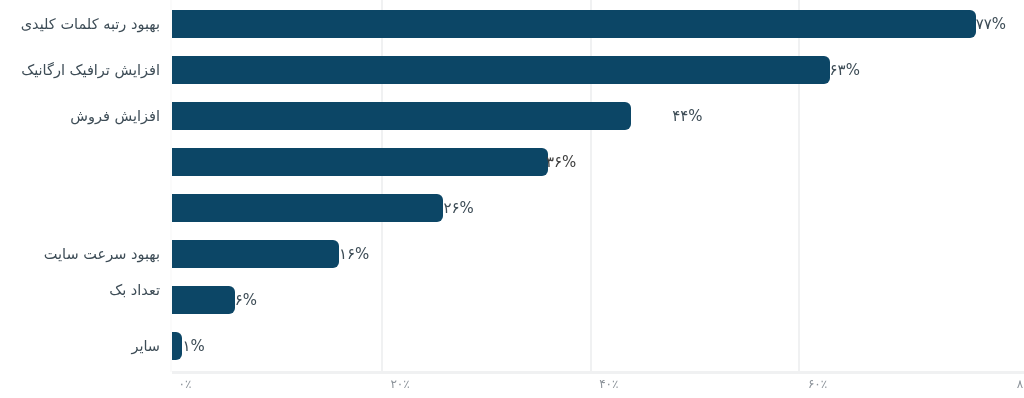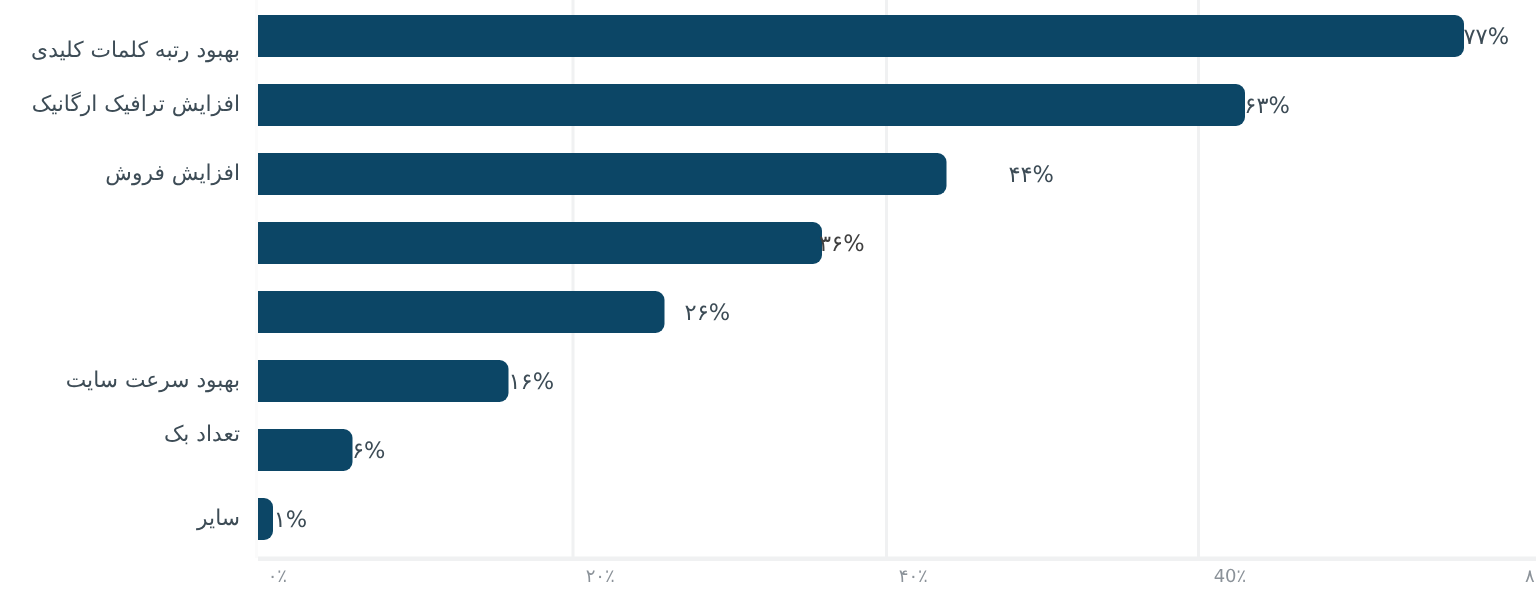--- a/index.html
+++ b/index.html
@@ -134,46 +134,46 @@
       <div class="bar-row" style="top: 102px;">
         <div class="bar" style="width: 459.25px; background: rgb(12, 70, 102);"></div>
         <div class="bar-value" style="left: 631.25px; color: rgb(61, 76, 86); padding-left: 41px;">۴۴%</div>
       </div>
       <div class="bar-row" style="top: 148px;">
         <div class="bar" style="width: 375.75px; background: rgb(12, 70, 102);"></div>
         <div class="bar-value" style="left: 546px; color: #404040;">۳۶%</div>
       </div>
       <div class="bar-row" style="top: 194px;">
         <div class="bar" style="width: 271.375px; background: rgb(12, 70, 102);"></div>
-        <div class="bar-value" style="left: 443.375px; color: rgb(61, 76, 86); padding-left: 13px;">۲۶%</div>
+        <div class="bar-value" style="left: 443.375px; color: rgb(61, 76, 86);">۲۶%</div>
       </div>
       <div class="bar-row" style="top: 240px;">
         <div class="bar" style="width: 167px; background: rgb(12, 70, 102);"></div>
         <div class="bar-value" style="left: 339px; color: rgb(61, 76, 86);">۱۶%</div>
       </div>
       <div class="bar-row" style="top: 286px;">
         <div class="bar" style="width: 62.625px; background: rgb(12, 70, 102);"></div>
         <div class="bar-value" style="left: 234.625px; color: rgb(61, 76, 86);">۶%</div>
       </div>
       <div class="bar-row" style="top: 332px;">
         <div class="bar" style="width: 10.4375px; background: rgb(12, 70, 102);"></div>
         <div class="bar-value" style="left: 182.438px; color: rgb(61, 76, 86);">۱%</div>
       </div>
     </div>
 
   <div class="labels-layer">
-      <div class="cat-label" style="top: 10px; color: rgb(61, 76, 86); margin-top: 10px;">بهبود رتبه کلمات کلیدی</div>
+      <div class="cat-label" style="top: 10px; color: rgb(61, 76, 86);">بهبود رتبه کلمات کلیدی</div>
       <div class="cat-label" style="top: 56px; color: rgb(61, 76, 86);">افزایش ترافیک ارگانیک</div>
       <div class="cat-label" style="top: 102px; color: rgb(61, 76, 86);">افزایش فروش</div>
       <div class="cat-label" style="top: 240px; color: rgb(61, 76, 86);">بهبود سرعت سایت</div>
       <div class="cat-label" style="top: 276px; color: rgb(61, 76, 86);">تعداد بک</div>
       <div class="cat-label" style="top: 332px; color: rgb(61, 76, 86);">سایر</div>
     </div>
 
   <div class="ticks-layer">
       <div class="tick-label" style="left: 172px; color: rgb(139, 146, 153);">۰٪</div>
       <div class="tick-label" style="left: 380.75px; color: rgb(139, 146, 153);">۲۰٪</div>
       <div class="tick-label" style="left: 589.5px; color: rgb(139, 146, 153);">۴۰٪</div>
-      <div class="tick-label" style="left: 798.25px; color: rgb(139, 146, 153);">40٪</div>
+      <div class="tick-label" style="left: 798.25px; color: rgb(139, 146, 153);">۶۰٪</div>
       <div class="tick-label" style="left: 1007px; color: rgb(139, 146, 153);">۸۰٪</div>
     </div>
 
 </div>
 
 </body></html>

